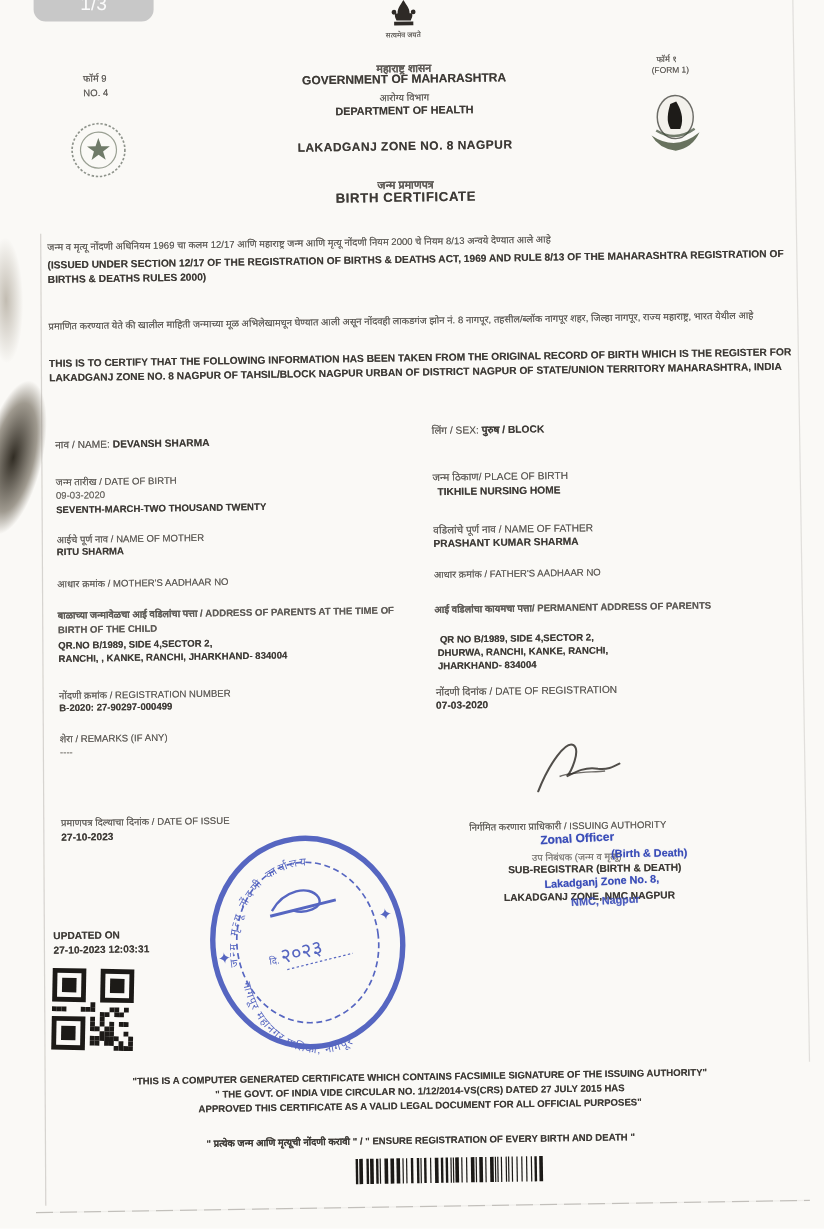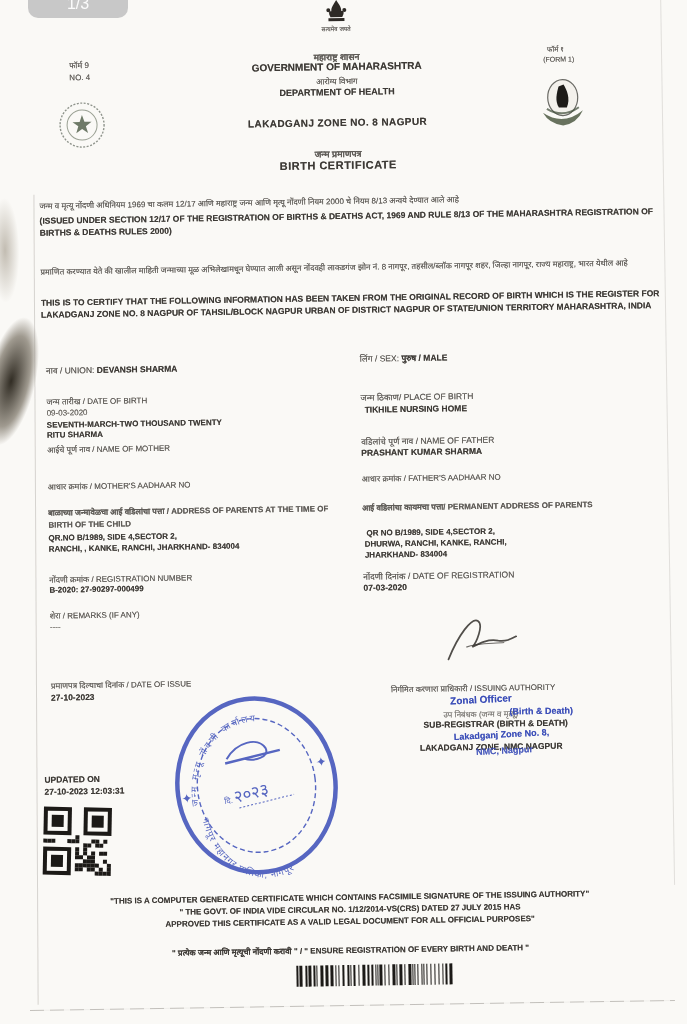--- a/index.html
+++ b/index.html
@@ -71,31 +71,31 @@
     <div class="t c en f10" style="top:117px;letter-spacing:.4px;">LAKADGANJ ZONE NO. 8 NAGPUR</div>
     <div class="t c dev f9 en" style="top:147px;">जन्म प्रमाणपत्र</div>
     <div class="t c en f11" style="top:159px;letter-spacing:.5px;">BIRTH CERTIFICATE</div>
 
     <div class="t w dev f8" style="left:44px;top:196px;width:618px;">जन्म व मृत्यू नोंदणी अधिनियम 1969 चा कलम 12/17 आणि महाराष्ट्र जन्म आणि मृत्यू नोंदणी नियम 2000 चे नियम 8/13 अन्वये देण्यात आले आहे</div>
     <div class="t w en f85" style="left:44px;top:211px;width:620px;">(ISSUED UNDER SECTION 12/17 OF THE REGISTRATION OF BIRTHS &amp; DEATHS ACT, 1969 AND RULE 8/13 OF THE MAHARASHTRA REGISTRATION OF BIRTHS &amp; DEATHS RULES 2000)</div>
 
     <div class="t w dev f8" style="left:44px;top:262px;width:618px;">प्रमाणित करण्यात येते की खालील माहिती जन्माच्या मूळ अभिलेखामधून घेण्यात आली असून नोंदवही लाकडगंज झोन नं. 8 नागपूर, तहसील/ब्लॉक नागपूर शहर, जिल्हा नागपूर, राज्य महाराष्ट्र, भारत येथील आहे</div>
     <div class="t w en f85" style="left:44px;top:293px;width:622px;">THIS IS TO CERTIFY THAT THE FOLLOWING INFORMATION HAS BEEN TAKEN FROM THE ORIGINAL RECORD OF BIRTH WHICH IS THE REGISTER FOR LAKADGANJ ZONE NO. 8 NAGPUR OF TAHSIL/BLOCK NAGPUR URBAN OF DISTRICT NAGPUR OF STATE/UNION TERRITORY MAHARASHTRA, INDIA</div>
 
-    <div class="t f85" style="left:48px;top:360px;"><span class="dev">नाव / UNION:</span> <span class="en">DEVANSH SHARMA</span></div>
-    <div class="t f85" style="left:362px;top:353px;"><span class="dev">लिंग / SEX:</span> <span class="en">पुरुष / MALE</span></div>
+    <div class="t f85" style="left:48px;top:360px;"><span class="dev">नाव / NAME:</span> <span class="en">DEVANSH SHARMA</span></div>
+    <div class="t f85" style="left:362px;top:353px;"><span class="dev">लिंग / SEX:</span> <span class="en">पुरुष / BLOCK</span></div>
 
     <div class="t dev f8" style="left:48px;top:391px;">जन्म तारीख / DATE OF BIRTH</div>
     <div class="t f8" style="left:48px;top:404px;color:#6e6b66;">09-03-2020</div>
     <div class="t en f8" style="left:48px;top:416px;">SEVENTH-MARCH-TWO THOUSAND TWENTY</div>
     <div class="t dev f85" style="left:362px;top:392px;">जन्म ठिकाण/ PLACE OF BIRTH</div>
     <div class="t en f85" style="left:366px;top:405px;">TIKHILE NURSING HOME</div>
 
     <div class="t dev f8" style="left:48px;top:439px;">आईचे पूर्ण नाव / NAME OF MOTHER</div>
-    <div class="t en f8" style="left:48px;top:426px;">RITU SHARMA</div>
+    <div class="t en f8" style="left:48px;top:451px;">RITU SHARMA</div>
     <div class="t dev f85" style="left:362px;top:436px;">वडिलांचे पूर्ण नाव / NAME OF FATHER</div>
     <div class="t en f85" style="left:362px;top:448px;">PRASHANT KUMAR SHARMA</div>
 
     <div class="t dev f8" style="left:48px;top:476px;">आधार क्रमांक / MOTHER'S AADHAAR NO</div>
     <div class="t dev f8" style="left:362px;top:473px;">आधार क्रमांक / FATHER'S AADHAAR NO</div>
 
     <div class="t w dev f8 en" style="left:48px;top:503px;width:300px;">बाळाच्या जन्मावेळचा आई वडिलांचा पत्ता / ADDRESS OF PARENTS AT THE TIME OF BIRTH OF THE CHILD</div>
     <div class="t en f8" style="left:48px;top:529px;">QR.NO B/1989, SIDE 4,SECTOR 2,</div>
     <div class="t en f8" style="left:48px;top:540px;">RANCHI, , KANKE, RANCHI, JHARKHAND- 834004</div>
     <div class="t w dev f8 en" style="left:362px;top:503px;width:300px;">आई वडिलांचा कायमचा पत्ता/ PERMANENT ADDRESS OF PARENTS</div>

